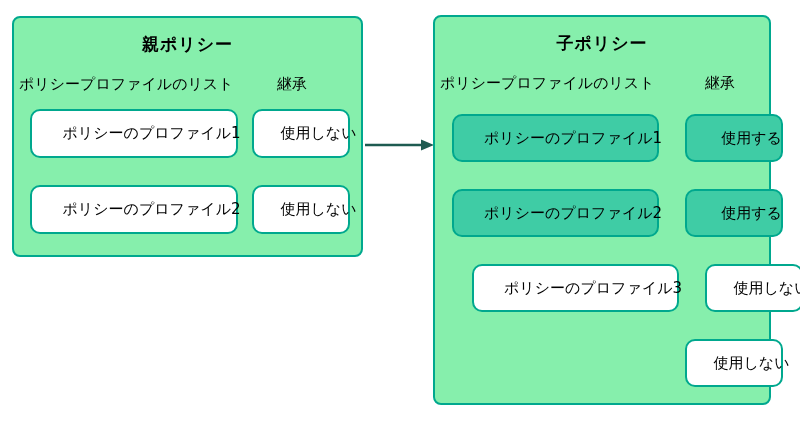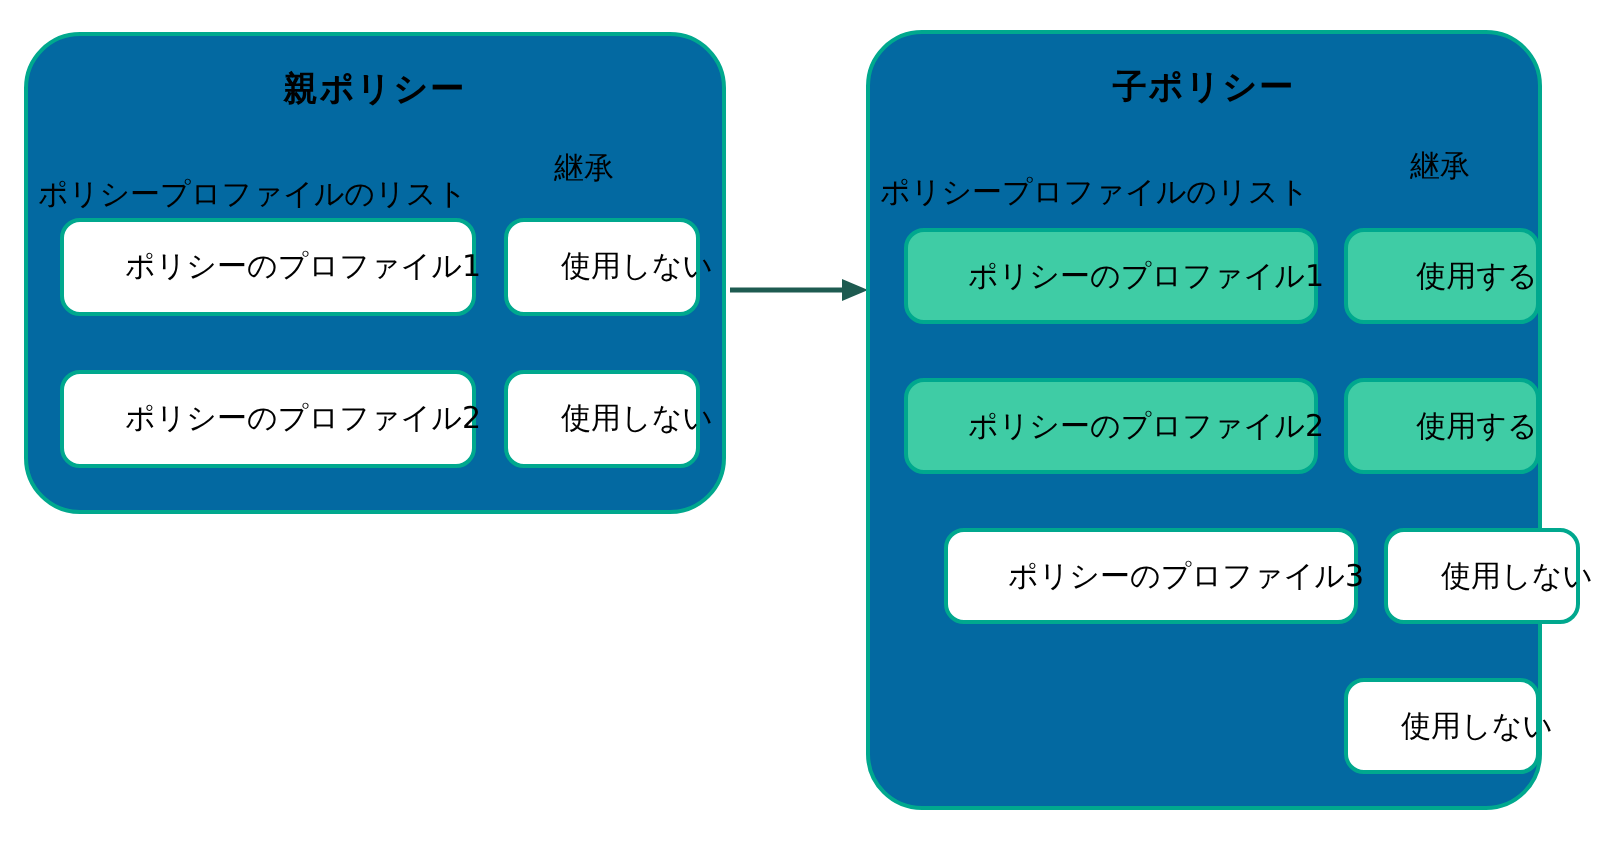--- a/index.html
+++ b/index.html
@@ -13,40 +13,40 @@
     height: 426px;
     background: #FFFFFF;
     font-family: "DejaVu Sans", "Liberation Sans", sans-serif;
     color: #000000;
     overflow: hidden;
   }
   .panel {
     position: absolute;
     box-sizing: border-box;
     border: 2px solid #00A88E;
-    border-radius: 28px;
-    background: #0369a1;
+    border-radius: 8px;
+    background: #86efac;
   }
   #parent-panel { left: 12px;  top: 16px; width: 351px; height: 241px; }
   #child-panel  { left: 433px; top: 15px; width: 338px; height: 390px; }
   .panel-title {
     position: absolute;
     left: 0; right: 0;
     top: 15px;
     text-align: center;
     font-weight: bold;
     font-size: 17px;
     letter-spacing: 1px;
   }
   .hdr {
     position: absolute;
     font-size: 15px;
     white-space: nowrap;
   }
-  .hdr-list   { left: 5px;  top: 70px; }
+  .hdr-list   { left: 5px;  top: 57px; }
   .hdr-inh-p  { left: 263px; top: 57px; }
   .hdr-inh-c  { left: 270px; top: 57px; }
   .cell {
     position: absolute;
     box-sizing: border-box;
     border: 2px solid #00A88E;
     border-radius: 10px;
     background: #FFFFFF;
     display: flex;
     align-items: center;
@@ -56,21 +56,21 @@
     padding-left: 35px;
   }
   .cell.filled { background: #3FCCA5; }
   
   #parent-panel .profile-cell { left: 16px;  width: 208px; height: 49px; }
   #parent-panel .inherit-cell { left: 238px; width: 98px;  height: 49px; }
   #parent-panel .row-0 { top: 91px; }
   #parent-panel .row-1 { top: 167px; }
   
   #child-panel .profile-cell { left: 17px;  width: 207px; height: 48px; }
-  #child-panel .inherit-cell { left: 237px; width: 98px;  height: 48px; }
+  #child-panel .inherit-cell { left: 250px; width: 98px;  height: 48px; }
   #child-panel .row-0 { top: 97px; }
   #child-panel .row-1 { top: 172px; }
   #child-panel .row-2 { top: 247px; margin-left: 20px; }
   #child-panel .row-3 { top: 322px; }
   #arrow {
     position: absolute;
     left: 365px;
     top: 136px;
     width: 70px;
     height: 18px;

